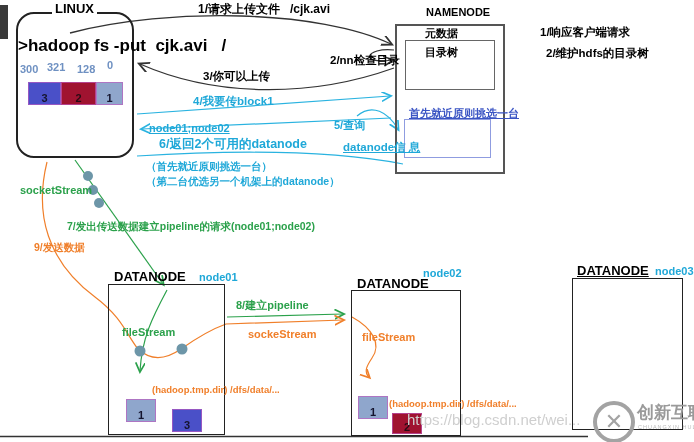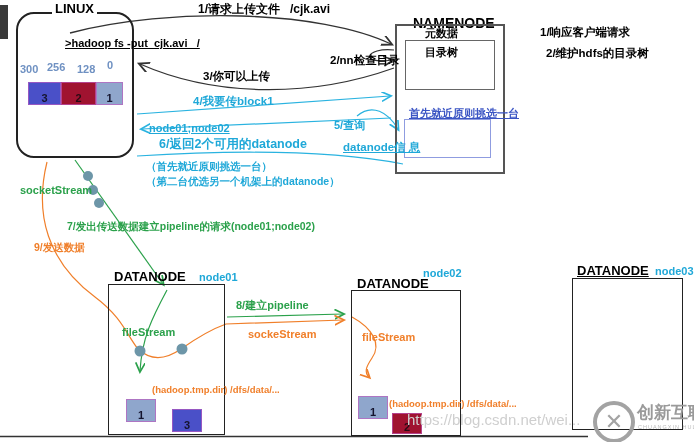--- a/index.html
+++ b/index.html
@@ -60,38 +60,38 @@
     <circle cx="140" cy="351" r="5.5" fill="#6d96a8"></circle>
     <circle cx="182" cy="349" r="5.5" fill="#6d96a8"></circle>
 
     <line x1="0" y1="436.5" x2="588" y2="436.5" stroke="#333" stroke-width="1.5"></line>
 
     <rect x="0" y="5" width="8" height="34" fill="#3a3a3a"></rect>
   </svg>
 
   <div class="box" style="left:16px;top:12px;width:118px;height:146px;border:2px solid #222;border-radius:18px;"></div>
   <span class="abs t" style="left:52px;top:2px;font-size:13px;background:#fff;padding:0 3px;">LINUX</span>
-  <span class="abs t" style="left:18px;top:37px;font-size:11px;text-decoration:underline;padding-left:47px;">&gt;hadoop fs -put  cjk.avi   /</span>
+  <span class="abs t" style="left:18px;top:37px;font-size:17px;">&gt;hadoop fs -put  cjk.avi   /</span>
 
   <span class="abs t steel" style="left:20px;top:63px;font-size:11px;">300</span>
-  <span class="abs t steel" style="left:47px;top:61px;font-size:11px;">256</span>
+  <span class="abs t steel" style="left:47px;top:61px;font-size:11px;">321</span>
   <span class="abs t steel" style="left:77px;top:63px;font-size:11px;">128</span>
   <span class="abs t steel" style="left:107px;top:59px;font-size:11px;">0</span>
 
   <div class="blk" style="left: 28px; top: 82px; width: 33px; background-color: rgb(74, 80, 200);">
       <span>3</span>
     </div>
   <div class="blk" style="left: 61px; top: 82px; width: 35px; color: rgb(42, 10, 20); background-color: rgb(160, 19, 48);">
       <span>2</span>
     </div>
   <div class="blk" style="left: 96px; top: 82px; width: 27px; background-color: rgb(143, 166, 204);">
       <span>1</span>
     </div>
 
-  <span class="abs t" style="left:413px;top:6px;font-size:14px;margin-top:10px;">NAMENODE</span>
+  <span class="abs t" style="left:426px;top:6px;font-size:11px;">NAMENODE</span>
   <div class="box" style="left:395px;top:24px;width:110px;height:150px;border:2px solid #555;"></div>
   <span class="abs t" style="left:425px;top:27px;font-size:11px;">元数据</span>
   <div class="box" style="left:405px;top:40px;width:90px;height:50px;border:1.5px solid #666;"></div>
   <span class="abs t" style="left:425px;top:46px;font-size:11px;">目录树</span>
   <span class="abs t blue" style="left:409px;top:107px;font-size:11px;text-decoration:underline;">首先就近原则挑选一台</span>
   <div class="box" style="left:404px;top:119px;width:87px;height:39px;border:1.5px solid #8f9ce0;"></div>
 
   <span class="abs t" style="left:540px;top:26px;font-size:11.5px;">1/响应客户端请求</span>
   <span class="abs t" style="left:546px;top:47px;font-size:11.5px;">2/维护hdfs的目录树</span>
 

